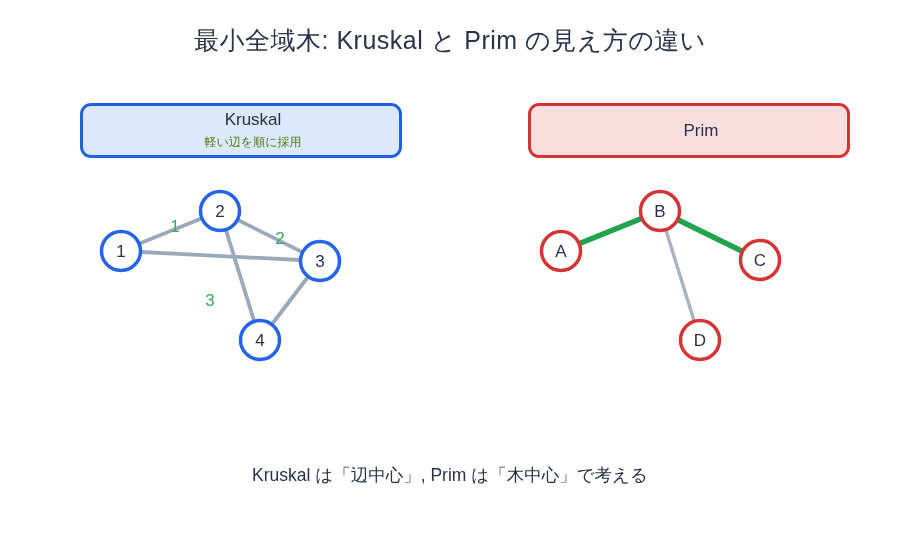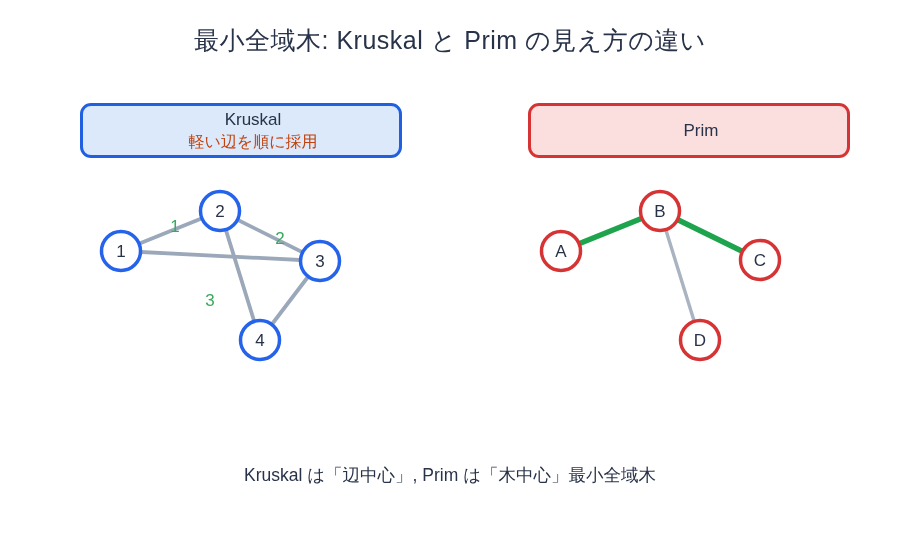--- a/index.html
+++ b/index.html
@@ -15,21 +15,21 @@
   .hbox {
     position:absolute; top:103px; width:292px; height:49px;
     border-radius:11px; border:3px solid;
     display:flex; flex-direction:column; justify-content:center; align-items:center;
     text-align:center;
     padding-left:24px;
   }
   .kruskal-box { left:80px; background:#dbe9fa; border-color:#2060e0; }
   .prim-box    { left:528px; background:#fbdede; border-color:#d63434; }
   .box-heading { font-size:17px; color:#28334a; line-height:20px; }
-  .box-sub     { font-size:16px; color:#c2410c; line-height:20px; margin-top:2px; }
+  .box-sub     { font-size:12px; color:#4d7c0f; line-height:20px; margin-top:2px; }
   .caption {
     position:absolute; top:463px; left:0; width:100%;
     text-align:center; font-size:17.5px; color:#28334a;
   }
   svg.graphs { position:absolute; left:0; top:0; }
   .edge-gray  { stroke:#9aa8ba; stroke-width:3.8; stroke-linecap:round; }
   .edge-gray-light { stroke:#a9b3c1; stroke-width:3.4; stroke-linecap:round; }
   .edge-green { stroke:#1ea44d; stroke-width:5.5; stroke-linecap:round; }
   .node-circle { fill:#ffffff; stroke-width:3.5; }
   .node-blue  { stroke:#2563eb; }
@@ -104,15 +104,15 @@
       <circle cx="760" cy="260" r="19.5" class="node-circle node-red"></circle>
       <text x="760" y="260" dy="0.35em" class="node-label">C</text>
     </g>
     <g>
       <circle cx="700" cy="340" r="19.5" class="node-circle node-red"></circle>
       <text x="700" y="340" dy="0.35em" class="node-label">D</text>
     </g>
 
   </svg>
 
-  <div class="caption">Kruskal は「辺中心」, Prim は「木中心」最小全域木</div>
+  <div class="caption">Kruskal は「辺中心」, Prim は「木中心」で考える</div>
 
 </div>
 
 </body></html>

